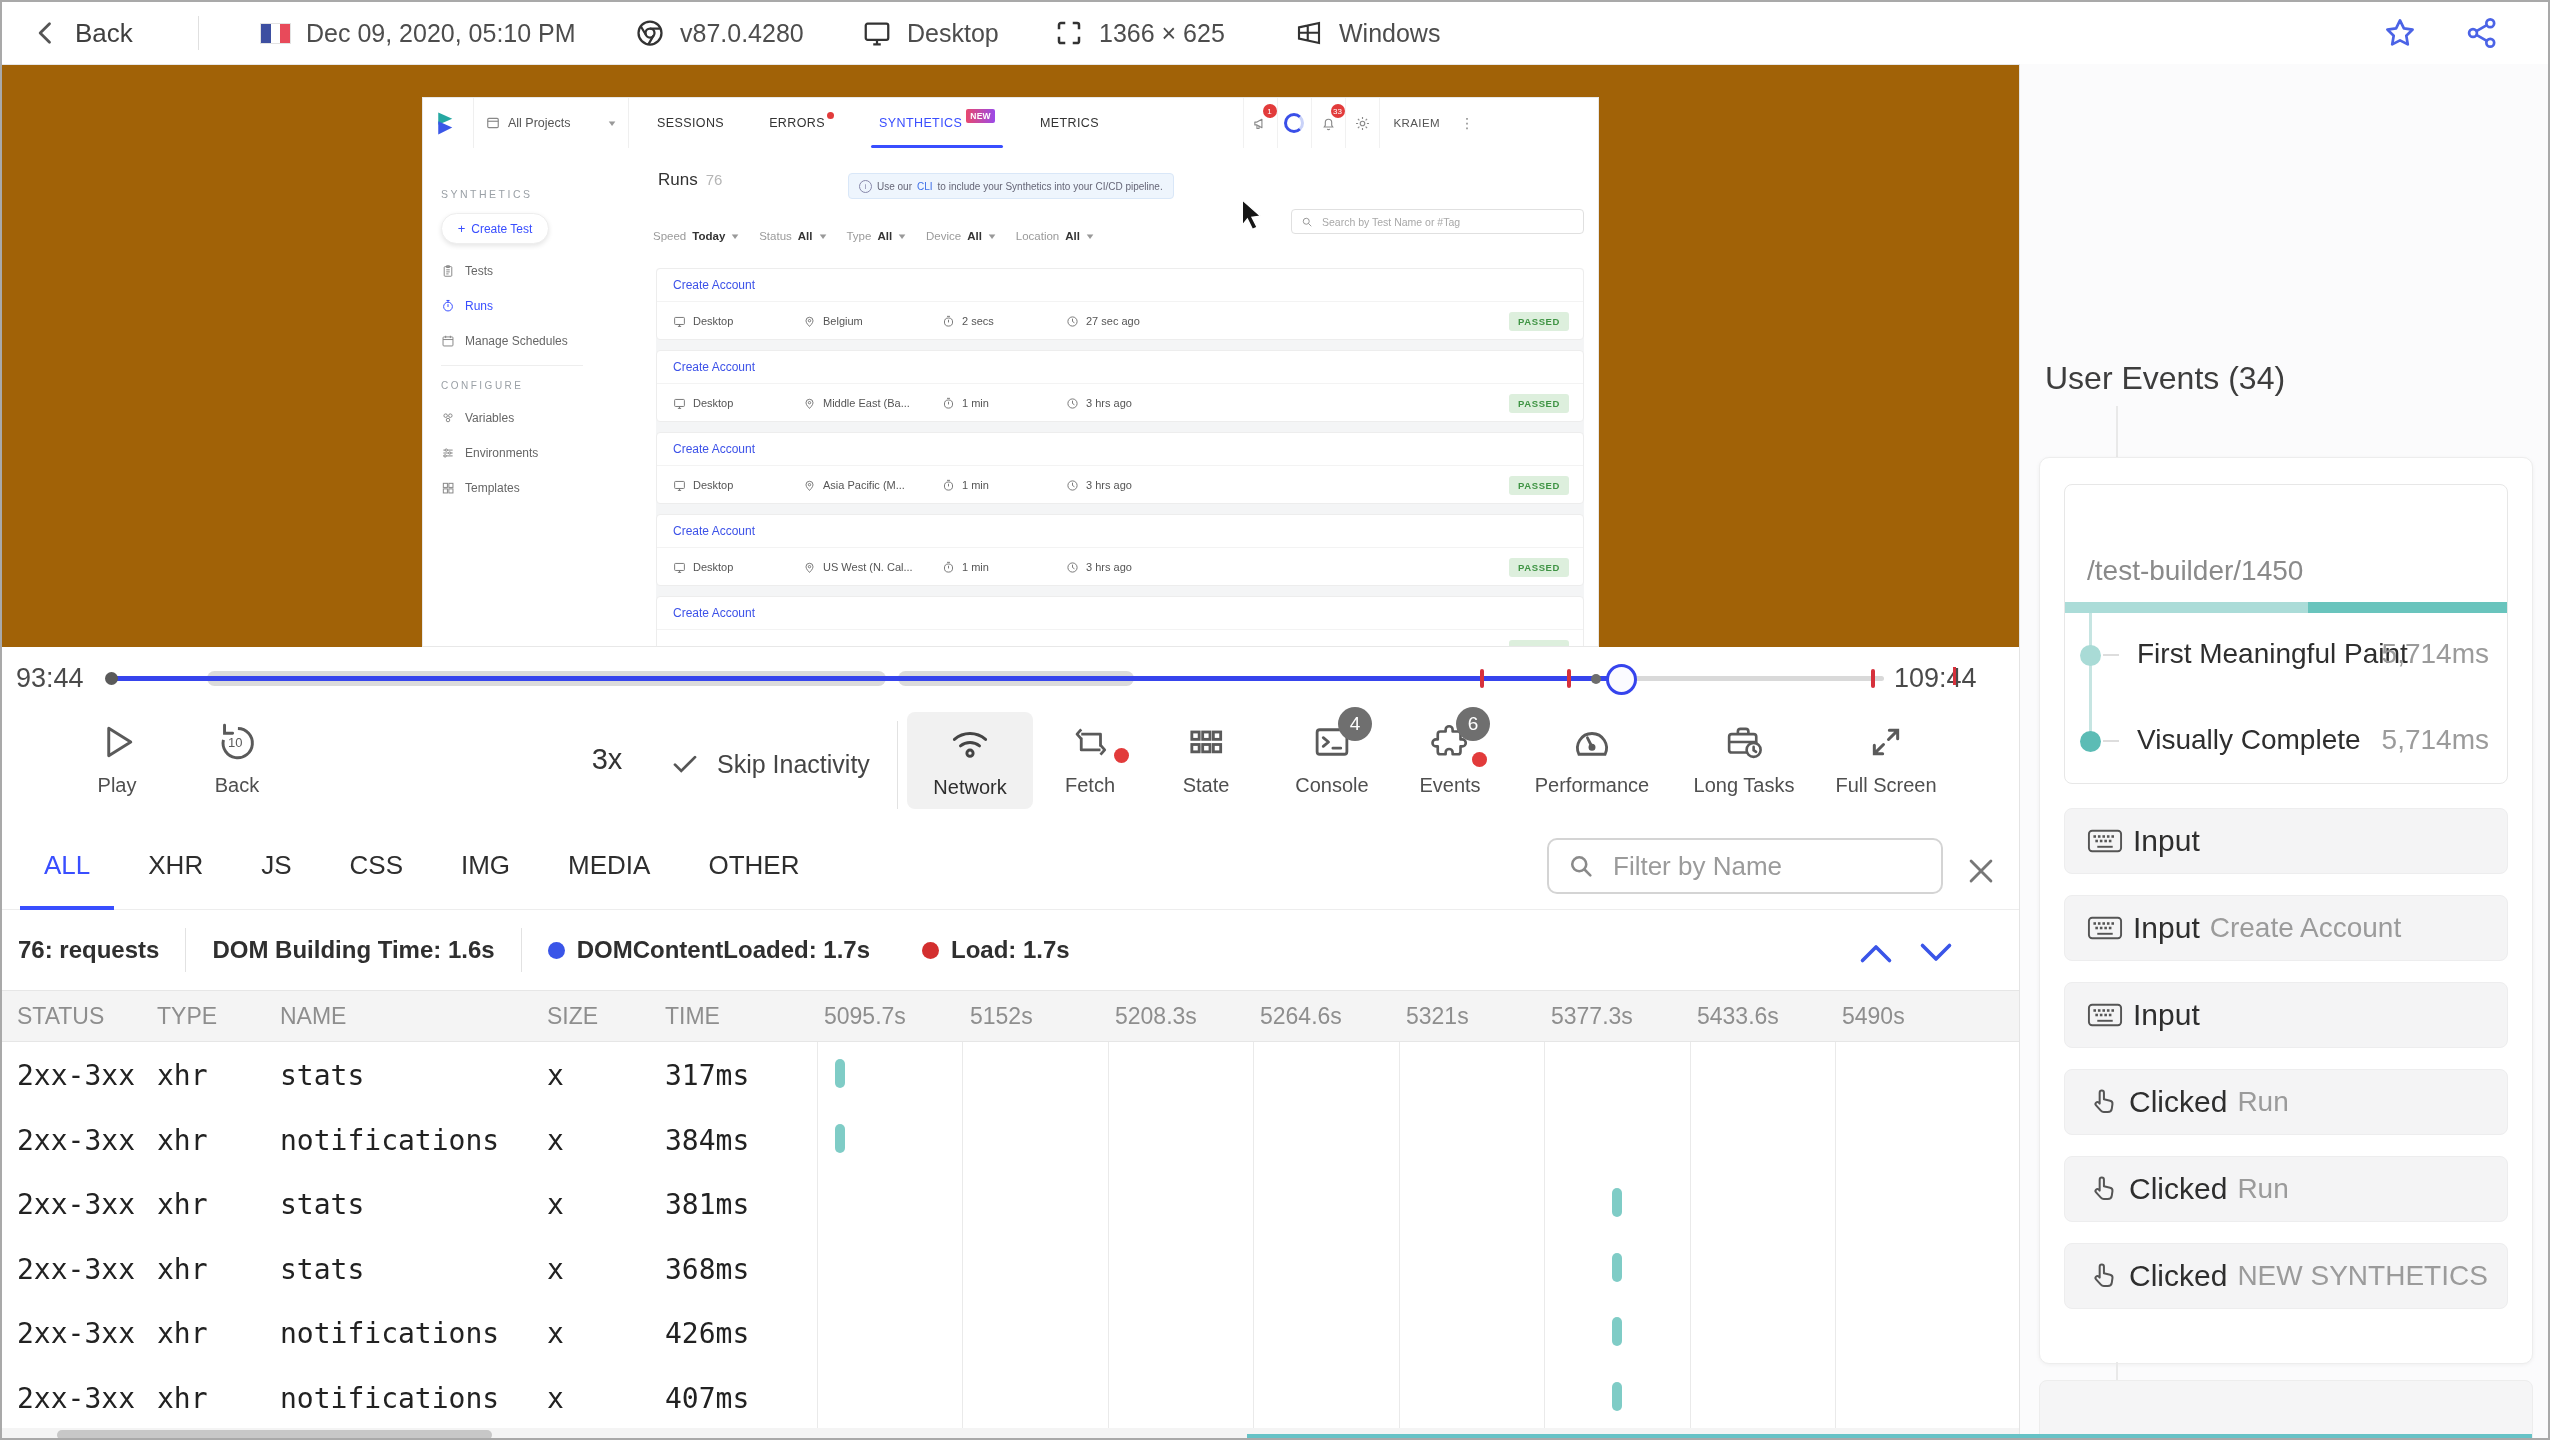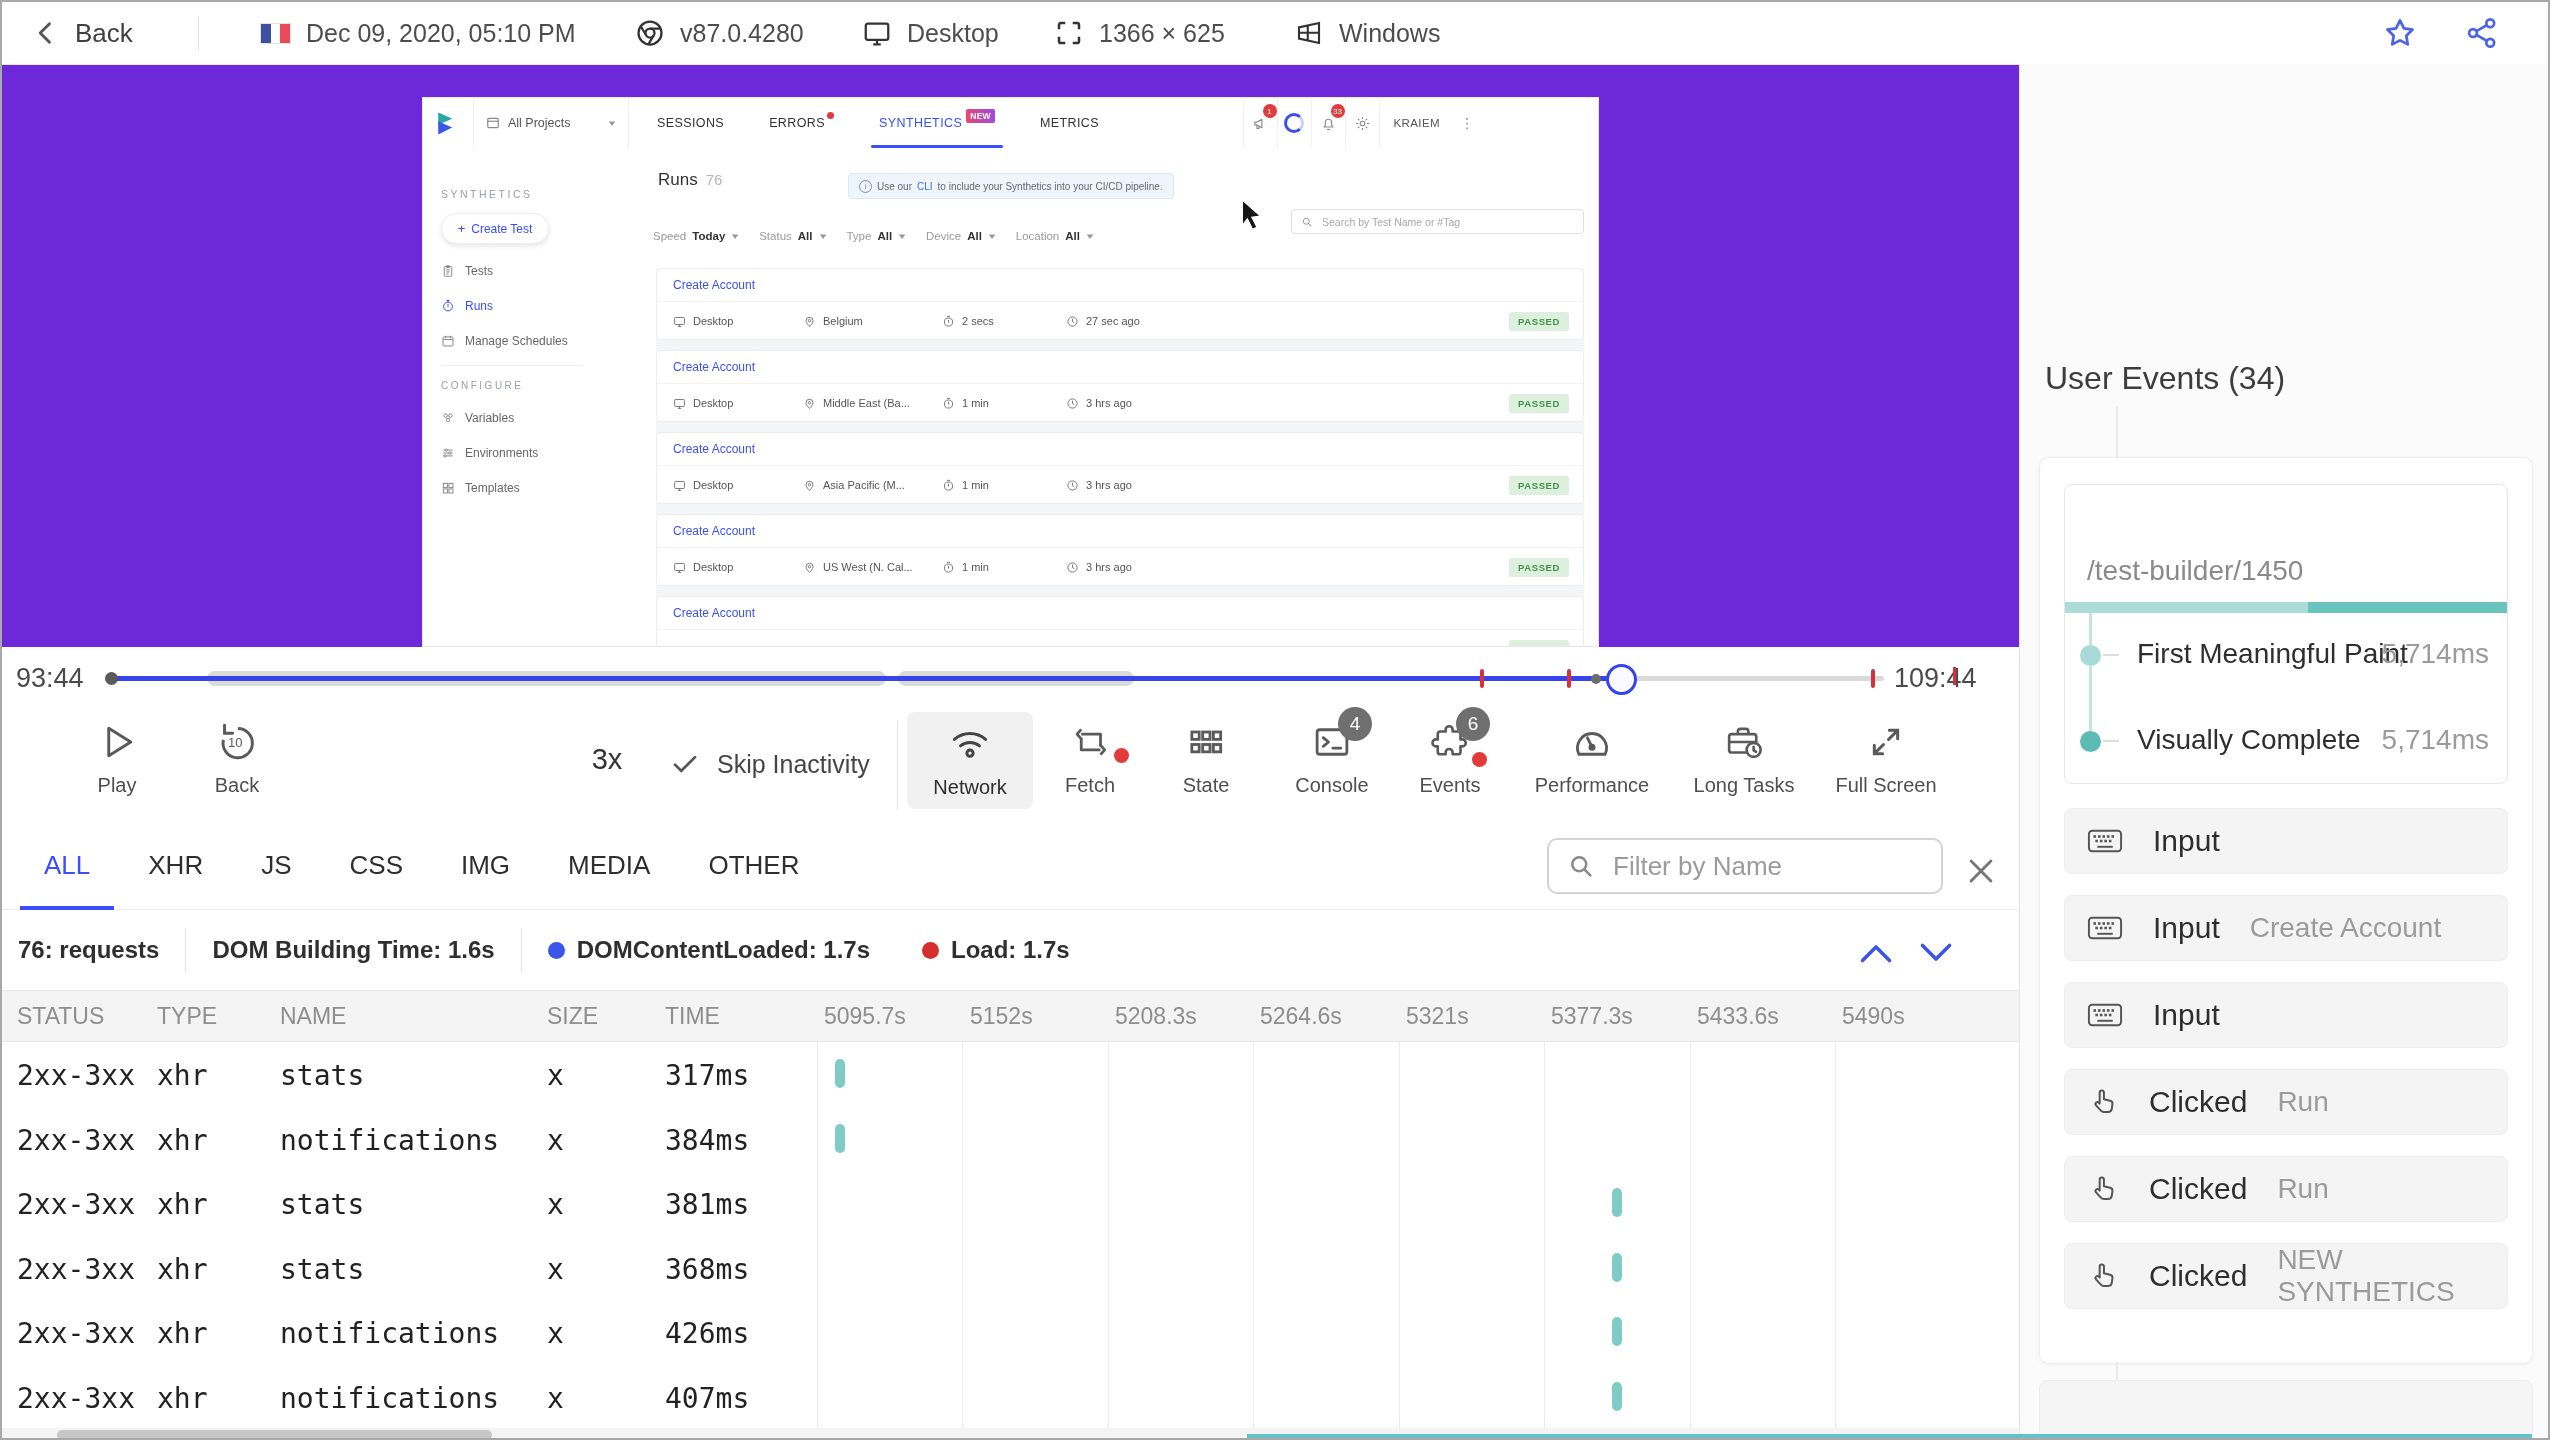--- a/index.html
+++ b/index.html
@@ -1,17 +1,17 @@
 <!DOCTYPE html>
 <html><head>
 <meta charset="utf-8">
 <style>
   html,body{margin:0;padding:0;background:#e9e9e9;}
   body{font-family:"Liberation Sans",sans-serif;color:#333;}
-  .page{position:relative;width:2550px;height:1440px;background:#6d28d9;border:2px solid #a9a9a9;box-sizing:border-box;overflow:hidden;}
+  .page{position:relative;width:2550px;height:1440px;background:#a16207;border:2px solid #a9a9a9;box-sizing:border-box;overflow:hidden;}
   svg{display:block}
   .ic{flex:none;display:inline-flex;align-items:center;justify-content:center;color:#555}
 
   
   .topbar{position:absolute;left:0;top:0;width:100%;height:62px;border-bottom:1px solid #e6e6e6;background:#fff;}
   .tb-item{position:absolute;top:0;height:62px;display:flex;align-items:center;gap:15px;font-size:25px;color:#4d4d4d;}
   .tb-sep{position:absolute;left:196px;top:14px;height:34px;width:1px;background:#e0e0e0}
   .flag{width:31px;height:21px;display:flex;border:1px solid #e3e3e3;box-sizing:border-box}
   .flag i{flex:1}
   .tb-blue{color:#4b63e6}
@@ -137,21 +137,21 @@
   .v-si{font-size:33px;color:#333}
   .v-url{position:absolute;left:22px;top:70px;font-size:28px;color:#8a8a8a}
   .v-bar{position:absolute;left:0;top:117px;height:11px;width:100%;display:flex}
   .v-bar .b1{width:55%;background:#abdcd8}
   .v-bar .b2{width:45%;background:#69c4bd}
   .v-line{position:absolute;left:24px;top:128px;width:3px;height:130px;background:#c6e5e2}
   .v-dot{position:absolute;left:15px;width:21px;height:21px;border-radius:50%}
   .v-dash{position:absolute;left:38px;width:16px;height:2px;background:#ddd}
   .v-name{position:absolute;left:72px;font-size:28px;color:#2e2e2e}
   .v-val{position:absolute;right:18px;font-size:28px;color:#9b9b9b}
-  .ev{position:absolute;left:24px;width:444px;height:66px;background:#f4f4f5;border:1px solid #ededee;border-radius:8px;display:flex;align-items:center;gap:30px;padding-left:22px;box-sizing:border-box;cursor:pointer}
+  .ev{position:absolute;left:24px;width:444px;height:66px;background:#f4f4f5;border:1px solid #ededee;border-radius:8px;display:flex;align-items:center;gap:10px;padding-left:22px;box-sizing:border-box;cursor:pointer}
   .ev .act{font-size:30px;color:#2e2e2e;font-weight:500}
   .ev .tgt{font-size:28px;color:#9b9b9b}
   .next-card{position:absolute;left:19px;top:1316px;width:492px;height:110px;background:#f5f5f6;border:1px solid #ededed;border-radius:8px}
   .bottom-bar{position:absolute;left:1245px;top:1432px;width:1285px;height:8px;background:#66c2c6}
 </style>
 </head>
 <body>
 
 <div class="page">
 

